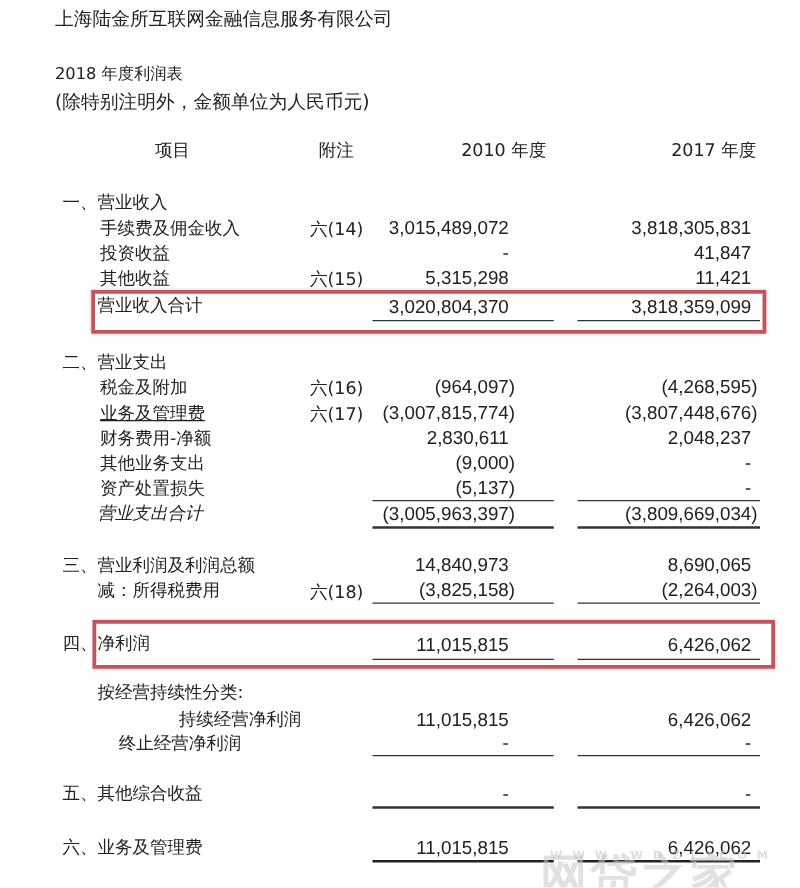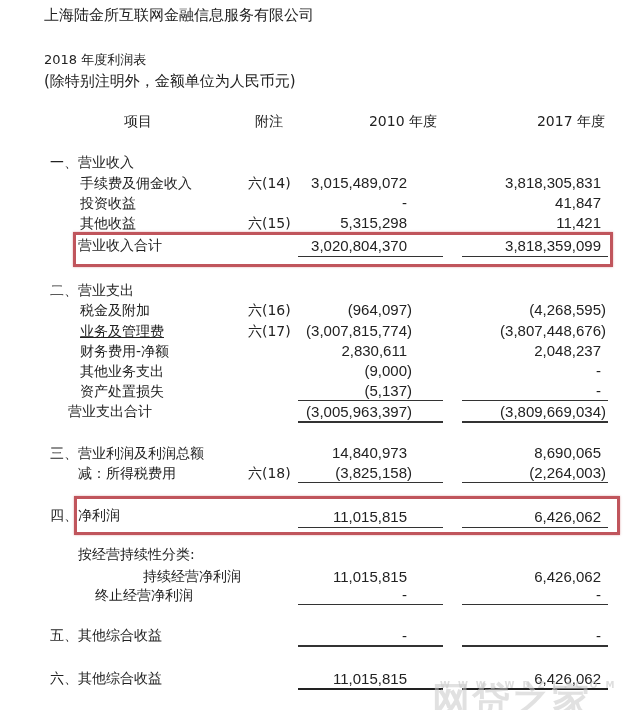--- a/index.html
+++ b/index.html
@@ -86,21 +86,21 @@
 <div class="abs num" style="right:228px;top:363px;">(9,000)</div>
 <div class="abs num c17" style="top:363px;">-</div>
 
 <div class="abs t" style="left:80px;top:383px;">资产处置损失</div>
 <div class="abs num" style="right:228px;top:383px;text-align:center;">(5,137)</div>
 <div class="abs num c17" style="top:383px;">-</div>
 
 <div class="uline" style="left:298px;top:400px;width:145px;"></div>
 <div class="uline" style="left:462px;top:400px;width:146px;"></div>
 
-<div class="abs t" style="left:68px;top:403px;">营业支出合计</div>
+<div class="abs t" style="left:78px;top:403px;font-style:italic;">营业支出合计</div>
 <div class="abs num" style="right:228px;top:404px;">(3,005,963,397)</div>
 <div class="abs num" style="right:34px;top:404px;">(3,809,669,034)</div>
 <div class="uline" style="left:298px;top:421px;width:145px;height:2px;"></div>
 <div class="uline" style="left:462px;top:421px;width:146px;height:2px;"></div>
 
 <div class="abs t" style="left:50px;top:445px;">三、营业利润及利润总额</div>
 <div class="abs num c18" style="top:445px;">14,840,973</div>
 <div class="abs num c17" style="top:445px;">8,690,065</div>
 
 <div class="abs t" style="left:78px;top:465px;">减：所得税费用</div>
@@ -129,20 +129,20 @@
 <div class="abs num c17" style="top:587px;">-</div>
 <div class="uline" style="left:298px;top:604px;width:145px;"></div>
 <div class="uline" style="left:462px;top:604px;width:146px;"></div>
 
 <div class="abs t" style="left:50px;top:627px;">五、其他综合收益</div>
 <div class="abs num c18" style="top:628px;">-</div>
 <div class="abs num c17" style="top:628px;">-</div>
 <div class="uline" style="left:298px;top:645px;width:145px;height:2px;"></div>
 <div class="uline" style="left:462px;top:645px;width:146px;height:2px;"></div>
 
-<div class="abs t" style="left:50px;top:670px;">六、其他综合收益</div>
+<div class="abs t" style="left:50px;top:670px;">六、业务及管理费</div>
 <div class="abs num c18" style="top:671px;">11,015,815</div>
 <div class="abs num c17" style="top:671px;">6,426,062</div>
 <div class="dline" style="left:298px;top:688px;width:145px;"></div>
 <div class="dline" style="left:462px;top:688px;width:146px;"></div>
 
 <div class="watermark">网贷之家</div>
 <div class="watermark-sub">WWW.WDZJ.COM</div>
 
 </body></html>

